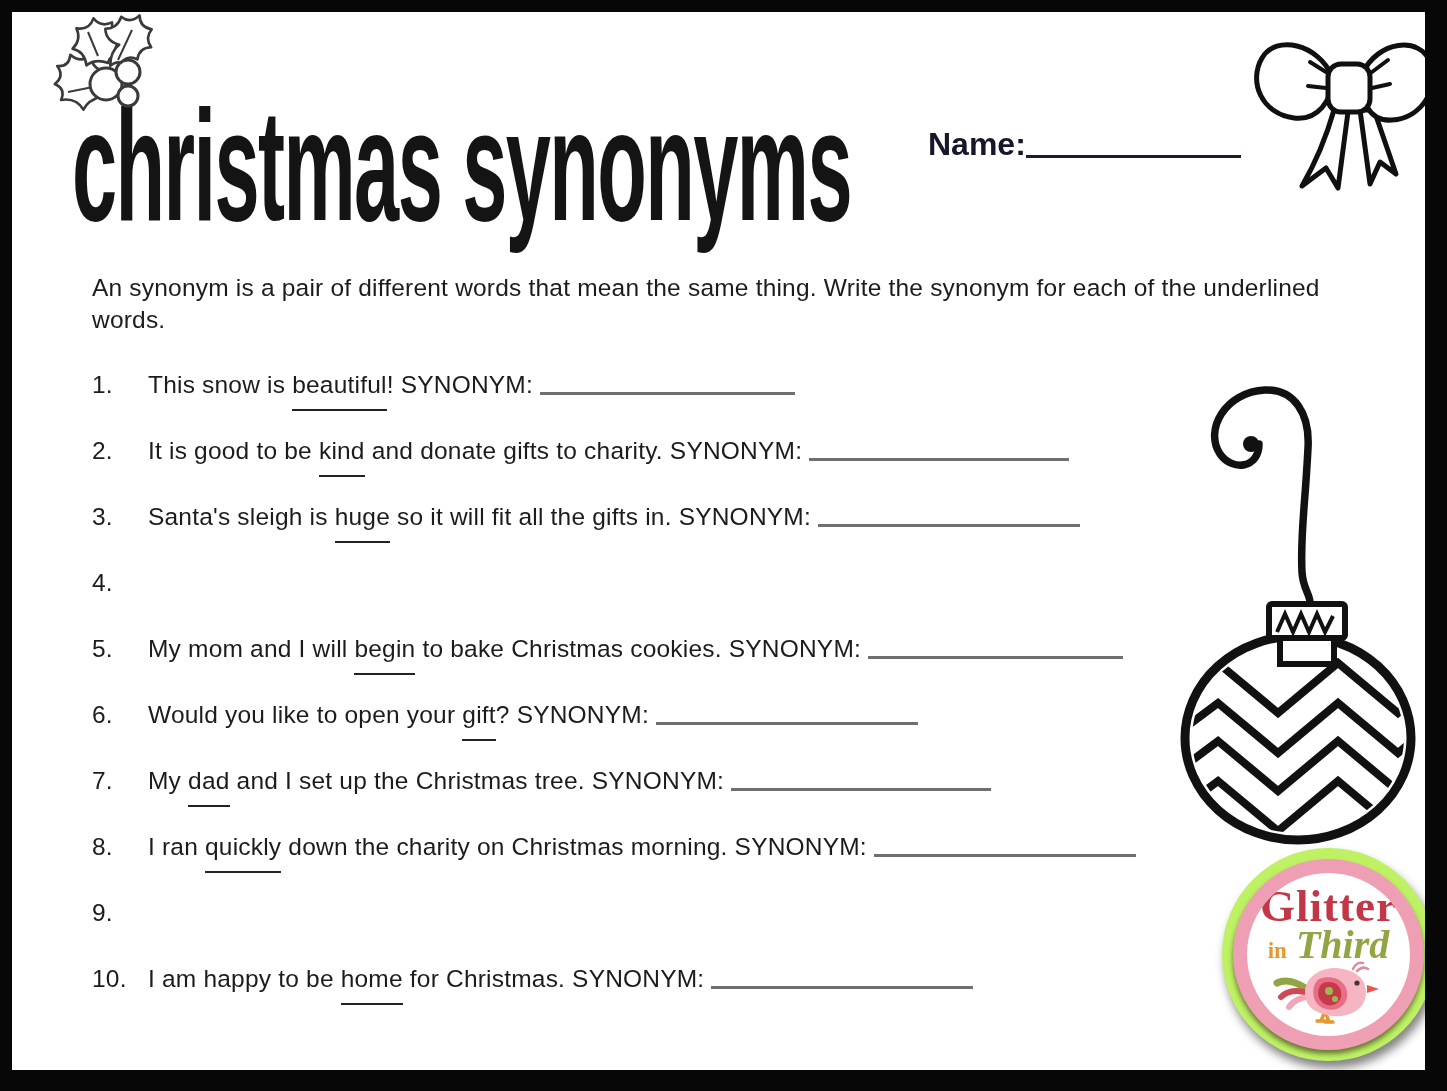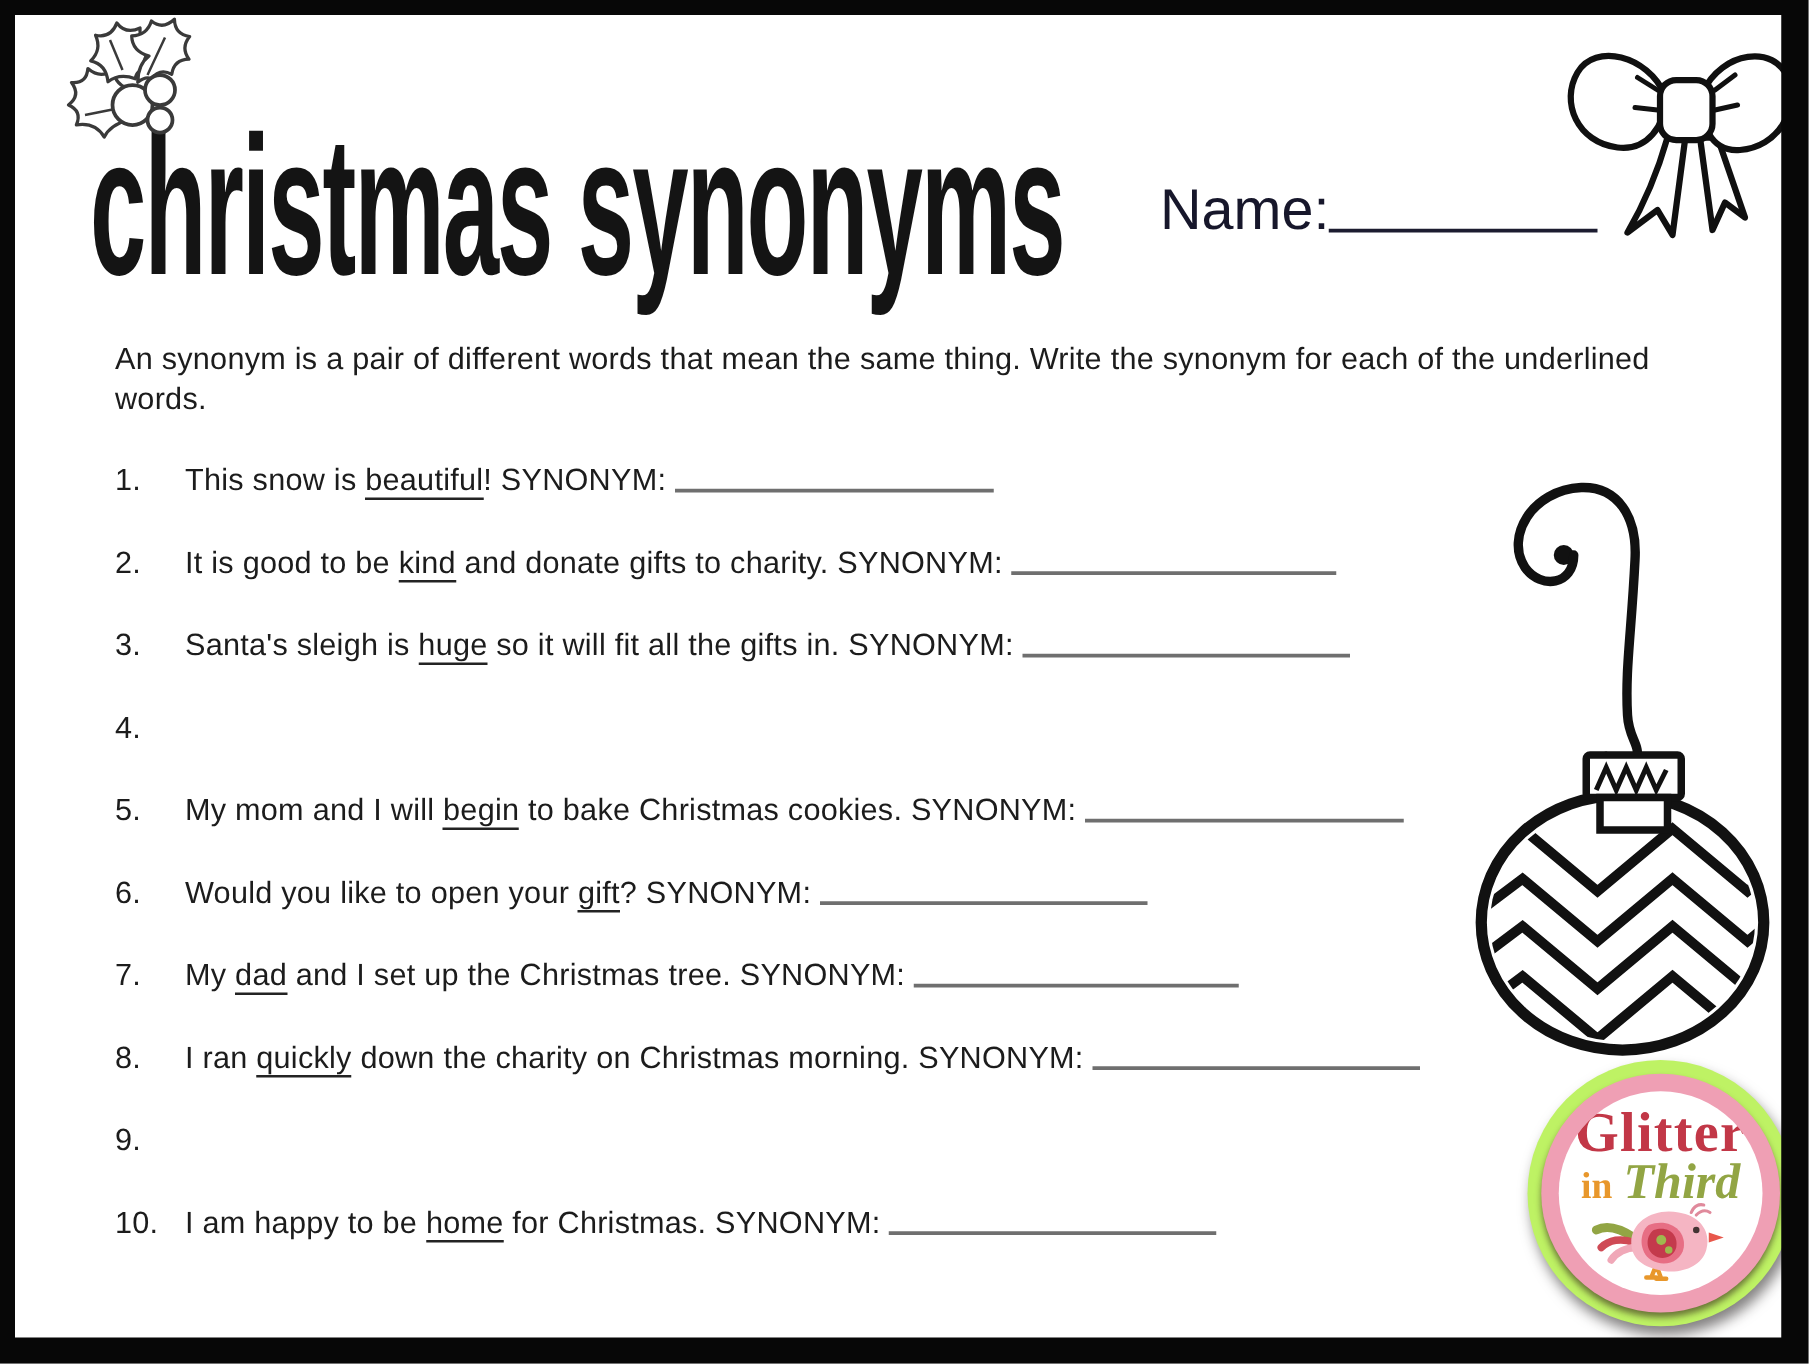--- a/index.html
+++ b/index.html
@@ -11,46 +11,46 @@
   .frame { position:absolute; inset:0; border-style:solid; border-color:#070707;
            border-width:12px 22px 21px 12px; z-index:50; pointer-events:none; }
 
   .holly { position:absolute; left:10px; top:4px; z-index:2; }
   .bow   { position:absolute; left:1248px; top:16px; z-index:2; }
 
   .title { position:absolute; left:72px; top:76px; z-index:1; white-space:nowrap; }
   .title span { display:inline-block; font-size:104px; font-weight:700; letter-spacing:-2px;
                 transform:scale(0.78,1.52); transform-origin:left top; color:#141414; }
 
-  .namebox { position:absolute; left:928px; top:140px; font-size:46px; color:#17172b; z-index:1; white-space:nowrap; }
+  .namebox { position:absolute; left:928px; top:126px; font-size:32px; color:#17172b; z-index:1; white-space:nowrap;font-weight:bold; }
   .nameline { display:inline-block; width:215px; border-bottom:3.5px solid #1c1c30; transform:translateY(3px); }
 
   .instructions { position:absolute; left:92px; top:246px; width:1295px; font-size:24.5px;
                   line-height:32px; letter-spacing:0.2px; z-index:1;margin-top:26px; }
 
   .list { position:absolute; left:92px; top:369px; width:1305px; z-index:1; }
   .row  { display:flex; align-items:baseline; font-size:24.5px; line-height:31px;
           margin-bottom:35px; white-space:nowrap; letter-spacing:0.2px; }
   .num  { width:56px; flex:0 0 56px; }
-  .uword { border-bottom:2.5px solid #232323; padding-bottom:0; }
+  .uword { border-bottom:2.5px solid #232323; padding-bottom:11px; }
   .blank { display:inline-block; height:13px; border-bottom:3px solid #6f6f6f; transform:translateY(2px); }
 
   .ornament { position:absolute; left:1173px; top:376px; z-index:3; }
 
   .logo { position:absolute; left:1222px; top:848px; width:213px; height:213px; border-radius:50%;
           background:#7d9140; z-index:10; box-shadow:3px 7px 10px rgba(30,25,25,0.55); }
   .logo .ring-pink { position:absolute; inset:11px; border-radius:50%; background:#ef9fb4;
                      box-shadow:0 4px 5px rgba(40,20,20,0.55); }
   .logo .center { position:absolute; inset:25px; border-radius:50%; background:#ffffff;
                   display:flex; flex-direction:column; align-items:center; justify-content:flex-start;
                   overflow:hidden; }
   .logo-line1 { font-family:"Liberation Serif", serif; font-weight:700; font-size:45px;
                 line-height:46px; margin-top:10px; letter-spacing:1px; }
   .logo-line2 { display:flex; align-items:baseline; gap:9px; margin-top:-4px; }
-  .logo-in    { font-family:"Liberation Serif", serif; font-weight:700; font-size:30px; }
+  .logo-in    { font-family:"Liberation Serif", serif; font-weight:700; font-size:23px; }
   .logo-third { font-family:"Liberation Serif", serif; font-style:italic; font-weight:700;
                 font-size:40px; line-height:40px; text-shadow:0 0 4px #ffffff, 0 0 4px #ffffff; }
   .logo-bird  { margin-top:-6px; }
 </style>
 </head>
 <body>
 
 <div class="page">
 
   <svg class="holly" width="150" height="128" viewBox="0 0 150 128">

